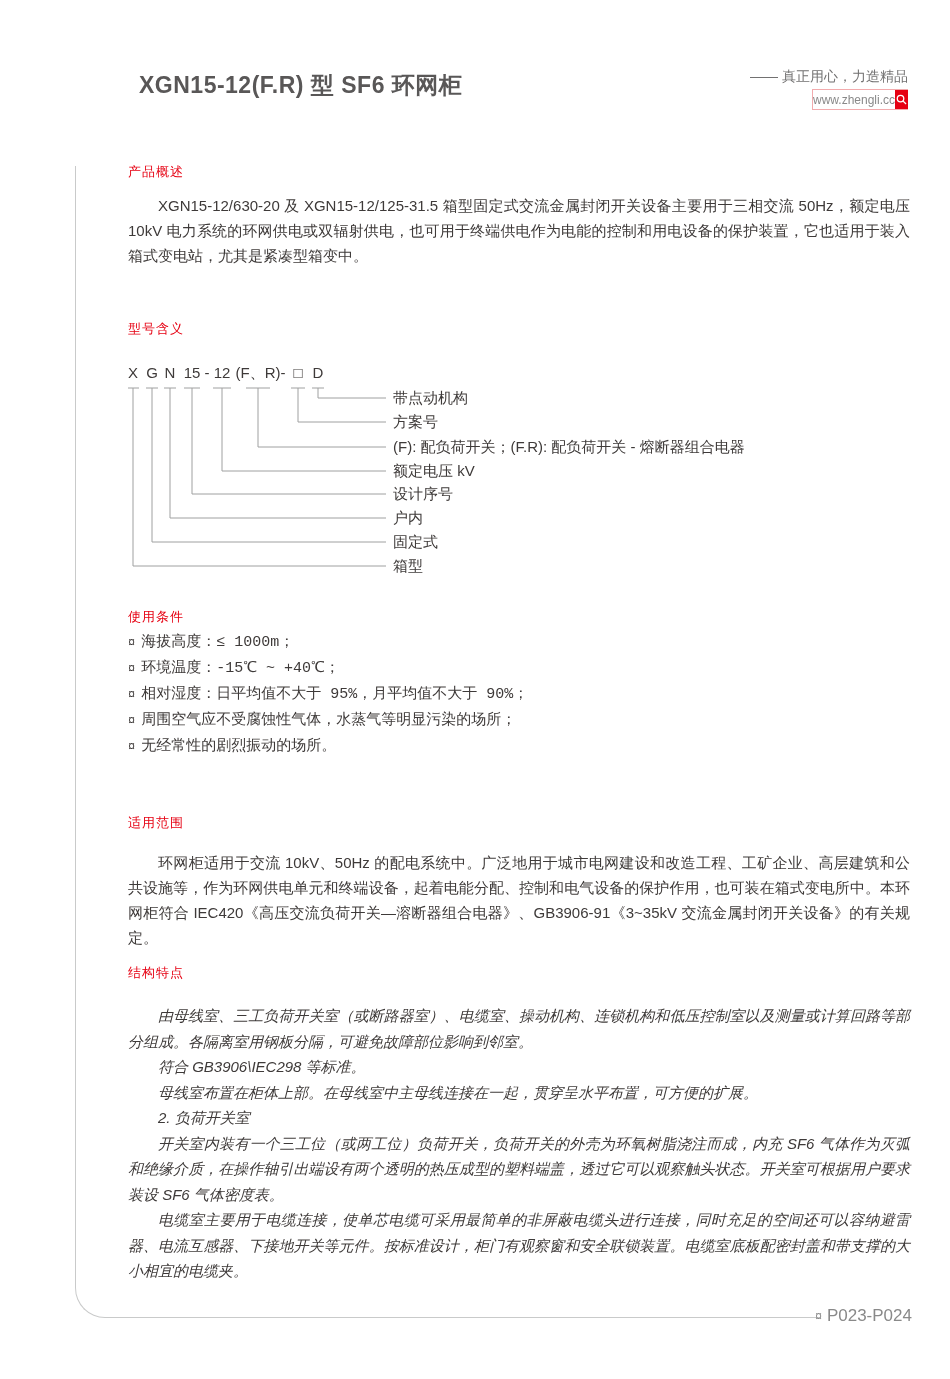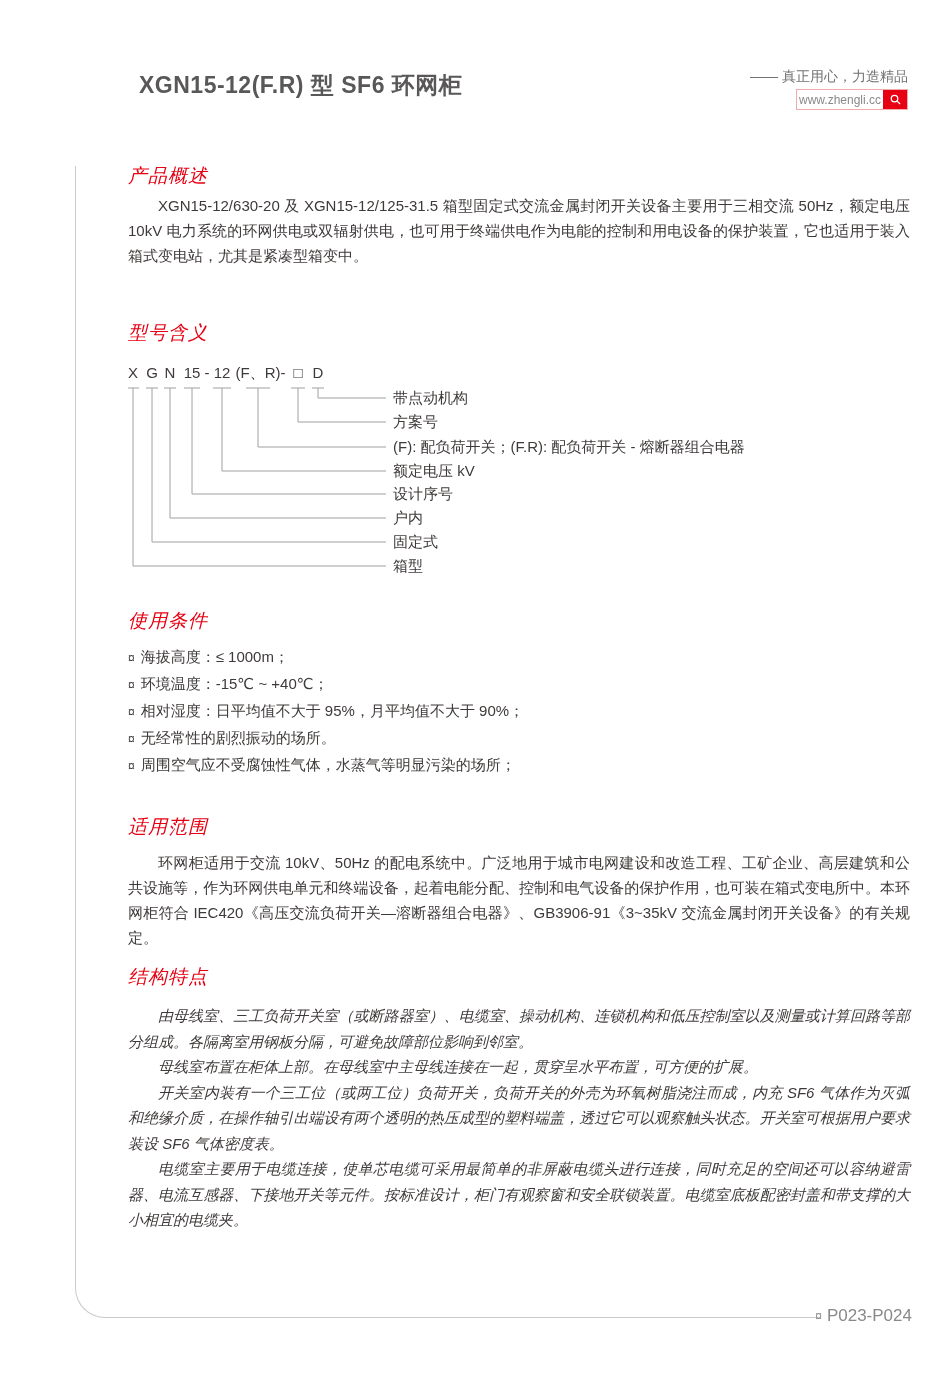--- a/index.html
+++ b/index.html
@@ -27,41 +27,41 @@
     position:absolute; left:128px; top:70px;
     font-size:23px; font-weight:bold; color:#595757;
     letter-spacing:0.5px; white-space:nowrap;margin-left:11px;
   }
   .slogan {
     position:absolute; right:42px; top:68px;
     font-size:14px; color:#727171; white-space:nowrap;
   }
   .site-box {
     position:absolute; right:42px; top:89px;
-    width:112px; height:21px;
+    width:96px; height:21px;
     border:1px solid #f2abad;
     display:flex; align-items:stretch;
     background:#ffffff;
   }
   .site-url {
     flex:1; display:flex; align-items:center; justify-content:center;
     font-size:12px; color:#898989;
   }
   .site-search-btn {
     width:24px; background:#e60012;
     display:flex; align-items:center; justify-content:center;
     cursor:pointer;
   }
   .site-search-btn svg { width:13px; height:13px; }
 
   
   .sec-h {
     position:absolute; left:128px;
-    font-size:19px; color:#e60012; font-weight:500;
-    letter-spacing:1px; white-space:nowrap;font-style:italic;
+    font-size:13px; color:#e60012; font-weight:500;
+    letter-spacing:1px; white-space:nowrap;
   }
 
   
   .para {
     position:absolute; left:128px; width:782px;
     font-size:15px; line-height:25px;
     text-align:justify; text-indent:2em; color:#3e3a39;
   }
 
   
@@ -73,21 +73,21 @@
     position:absolute; top:0; transform:translateX(-50%);
     font-size:15px; color:#3e3a39; white-space:nowrap;
   }
   .model-label {
     position:absolute; left:265px;
     font-size:15px; color:#3e3a39; line-height:24px; white-space:nowrap;
   }
   .model-diagram svg { position:absolute; left:0; top:0; }
 
   
-  .cond-list { position:absolute; left:128px; top:644px; width:782px; }
+  .cond-list { position:absolute; left:128px; top:630px; width:782px;font-family:Liberation Mono, monospace; }
   .cond-item { font-size:15px; line-height:25px; color:#3e3a39; white-space:nowrap; }
   .cond-bullet { font-size:12px; color:#3e3a39; margin-right:6px; }
 
   
   .struct-body {
     position:absolute; left:128px; top:1003px; width:782px;
     font-size:15px; line-height:25.5px; color:#3e3a39;font-style:italic;
   }
   .struct-body p { text-align:justify; text-indent:2em; }
 
@@ -173,30 +173,32 @@
   <div class="model-label" style="top:142px;">户内</div>
   <div class="model-label" style="top:166px;">固定式</div>
   <div class="model-label" style="top:190px;">箱型</div>
 </div>
 
 <div class="sec-h" style="top:608px;">使用条件</div>
 <div class="cond-list">
   <div class="cond-item"><span class="cond-bullet">¤</span><span>海拔高度：≤ 1000m；</span></div>
   <div class="cond-item"><span class="cond-bullet">¤</span><span>环境温度：-15℃ ~ +40℃；</span></div>
   <div class="cond-item"><span class="cond-bullet">¤</span><span>相对湿度：日平均值不大于 95%，月平均值不大于 90%；</span></div>
+  <div class="cond-item"><span class="cond-bullet">¤</span><span>周围空气应不受腐蚀性气体，水蒸气等明显污染的场所；</span></div>
   <div class="cond-item"><span class="cond-bullet">¤</span><span>无经常性的剧烈振动的场所。</span></div>
-  <div class="cond-item"><span class="cond-bullet">¤</span><span>周围空气应不受腐蚀性气体，水蒸气等明显污染的场所；</span></div>
 </div>
 
 <div class="sec-h" style="top:814px;">适用范围</div>
 <div class="para" style="top:850px;">环网柜适用于交流 10kV、50Hz 的配电系统中。广泛地用于城市电网建设和改造工程、工矿企业、高层建筑和公共设施等，作为环网供电单元和终端设备，起着电能分配、控制和电气设备的保护作用，也可装在箱式变电所中。本环网柜符合 IEC420《高压交流负荷开关—溶断器组合电器》、GB3906-91《3~35kV 交流金属封闭开关设备》的有关规定。</div>
 
 <div class="sec-h" style="top:964px;">结构特点</div>
 <div class="struct-body">
   <p>由母线室、三工负荷开关室（或断路器室）、电缆室、操动机构、连锁机构和低压控制室以及测量或计算回路等部分组成。各隔离室用钢板分隔，可避免故障部位影响到邻室。</p>
+  <p>符合 GB3906\IEC298 等标准。</p>
   <p>母线室布置在柜体上部。在母线室中主母线连接在一起，贯穿呈水平布置，可方便的扩展。</p>
+  <p>2. 负荷开关室</p>
   <p>开关室内装有一个三工位（或两工位）负荷开关，负荷开关的外壳为环氧树脂浇注而成，内充 SF6 气体作为灭弧和绝缘介质，在操作轴引出端设有两个透明的热压成型的塑料端盖，透过它可以观察触头状态。开关室可根据用户要求装设 SF6 气体密度表。</p>
   <p>电缆室主要用于电缆连接，使单芯电缆可采用最简单的非屏蔽电缆头进行连接，同时充足的空间还可以容纳避雷器、电流互感器、下接地开关等元件。按标准设计，柜门有观察窗和安全联锁装置。电缆室底板配密封盖和带支撑的大小相宜的电缆夹。</p>
 </div>
 
 <div class="page-label">
   <span class="pg-bullet">¤</span><span>P023-P024</span>
 </div>
 
 </body></html>

